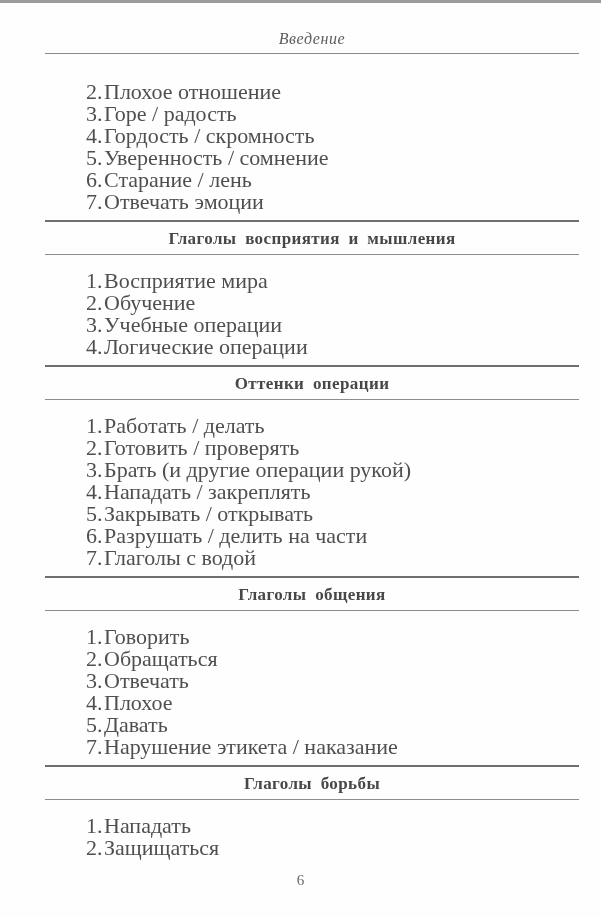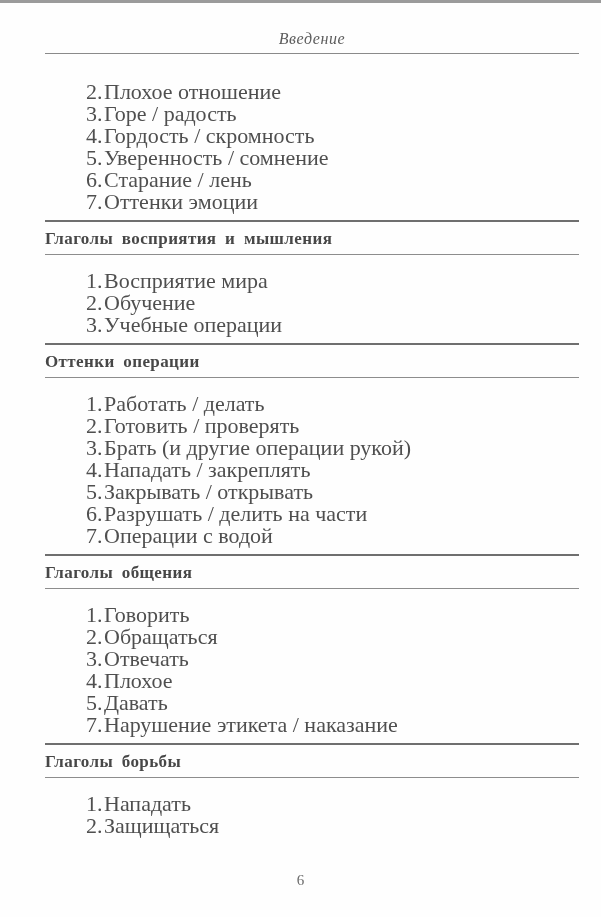--- a/index.html
+++ b/index.html
@@ -58,21 +58,21 @@
     min-width: 18px;
     color: #4f4f4f;
   }
   .section-band {
     margin-top: 7px;
     border-top: 2px solid #6f6f6f;
     border-bottom: 1px solid #8d8d8d;
     padding: 7px 0 5px 0;
   }
   .section-title {
-    text-align: left;
+    text-align: center;
     font-weight: bold;
     font-size: 17px;
     line-height: 20px;
     color: #474747;
     letter-spacing: 0.4px;
     word-spacing: 4px;
   }
   .page-number {
     position: absolute;
     left: 0;
@@ -93,41 +93,42 @@
       <div class="running-head-title">Введение</div>
       <div class="running-head-rule"></div>
     </header>
     <main id="sections-root">
         <div class="toc-list first">
           <div class="toc-item"><span class="toc-num">2.</span><span class="toc-text">Плохое отношение</span></div>
           <div class="toc-item"><span class="toc-num">3.</span><span class="toc-text">Горе / радость</span></div>
           <div class="toc-item"><span class="toc-num">4.</span><span class="toc-text">Гордость / скромность</span></div>
           <div class="toc-item"><span class="toc-num">5.</span><span class="toc-text">Уверенность / сомнение</span></div>
           <div class="toc-item"><span class="toc-num">6.</span><span class="toc-text">Старание / лень</span></div>
-          <div class="toc-item"><span class="toc-num">7.</span><span class="toc-text">Оттенки эмоции</span></div>
+          <div class="toc-item"><span class="toc-num">7.</span><span class="toc-text">Отвечать эмоции</span></div>
         </div>
         <div class="section-band">
           <div class="section-title">Глаголы восприятия и мышления</div>
         </div>
         <div class="toc-list">
           <div class="toc-item"><span class="toc-num">1.</span><span class="toc-text">Восприятие мира</span></div>
           <div class="toc-item"><span class="toc-num">2.</span><span class="toc-text">Обучение</span></div>
           <div class="toc-item"><span class="toc-num">3.</span><span class="toc-text">Учебные операции</span></div>
+          <div class="toc-item"><span class="toc-num">4.</span><span class="toc-text">Логические операции</span></div>
         </div>
         <div class="section-band">
           <div class="section-title">Оттенки операции</div>
         </div>
         <div class="toc-list">
           <div class="toc-item"><span class="toc-num">1.</span><span class="toc-text">Работать / делать</span></div>
           <div class="toc-item"><span class="toc-num">2.</span><span class="toc-text">Готовить / проверять</span></div>
           <div class="toc-item"><span class="toc-num">3.</span><span class="toc-text">Брать (и другие операции рукой)</span></div>
           <div class="toc-item"><span class="toc-num">4.</span><span class="toc-text">Нападать / закреплять</span></div>
           <div class="toc-item"><span class="toc-num">5.</span><span class="toc-text">Закрывать / открывать</span></div>
           <div class="toc-item"><span class="toc-num">6.</span><span class="toc-text">Разрушать / делить на части</span></div>
-          <div class="toc-item"><span class="toc-num">7.</span><span class="toc-text">Операции с водой</span></div>
+          <div class="toc-item"><span class="toc-num">7.</span><span class="toc-text">Глаголы с водой</span></div>
         </div>
         <div class="section-band">
           <div class="section-title">Глаголы общения</div>
         </div>
         <div class="toc-list">
           <div class="toc-item"><span class="toc-num">1.</span><span class="toc-text">Говорить</span></div>
           <div class="toc-item"><span class="toc-num">2.</span><span class="toc-text">Обращаться</span></div>
           <div class="toc-item"><span class="toc-num">3.</span><span class="toc-text">Отвечать</span></div>
           <div class="toc-item"><span class="toc-num">4.</span><span class="toc-text">Плохое</span></div>
           <div class="toc-item"><span class="toc-num">5.</span><span class="toc-text">Давать</span></div>

